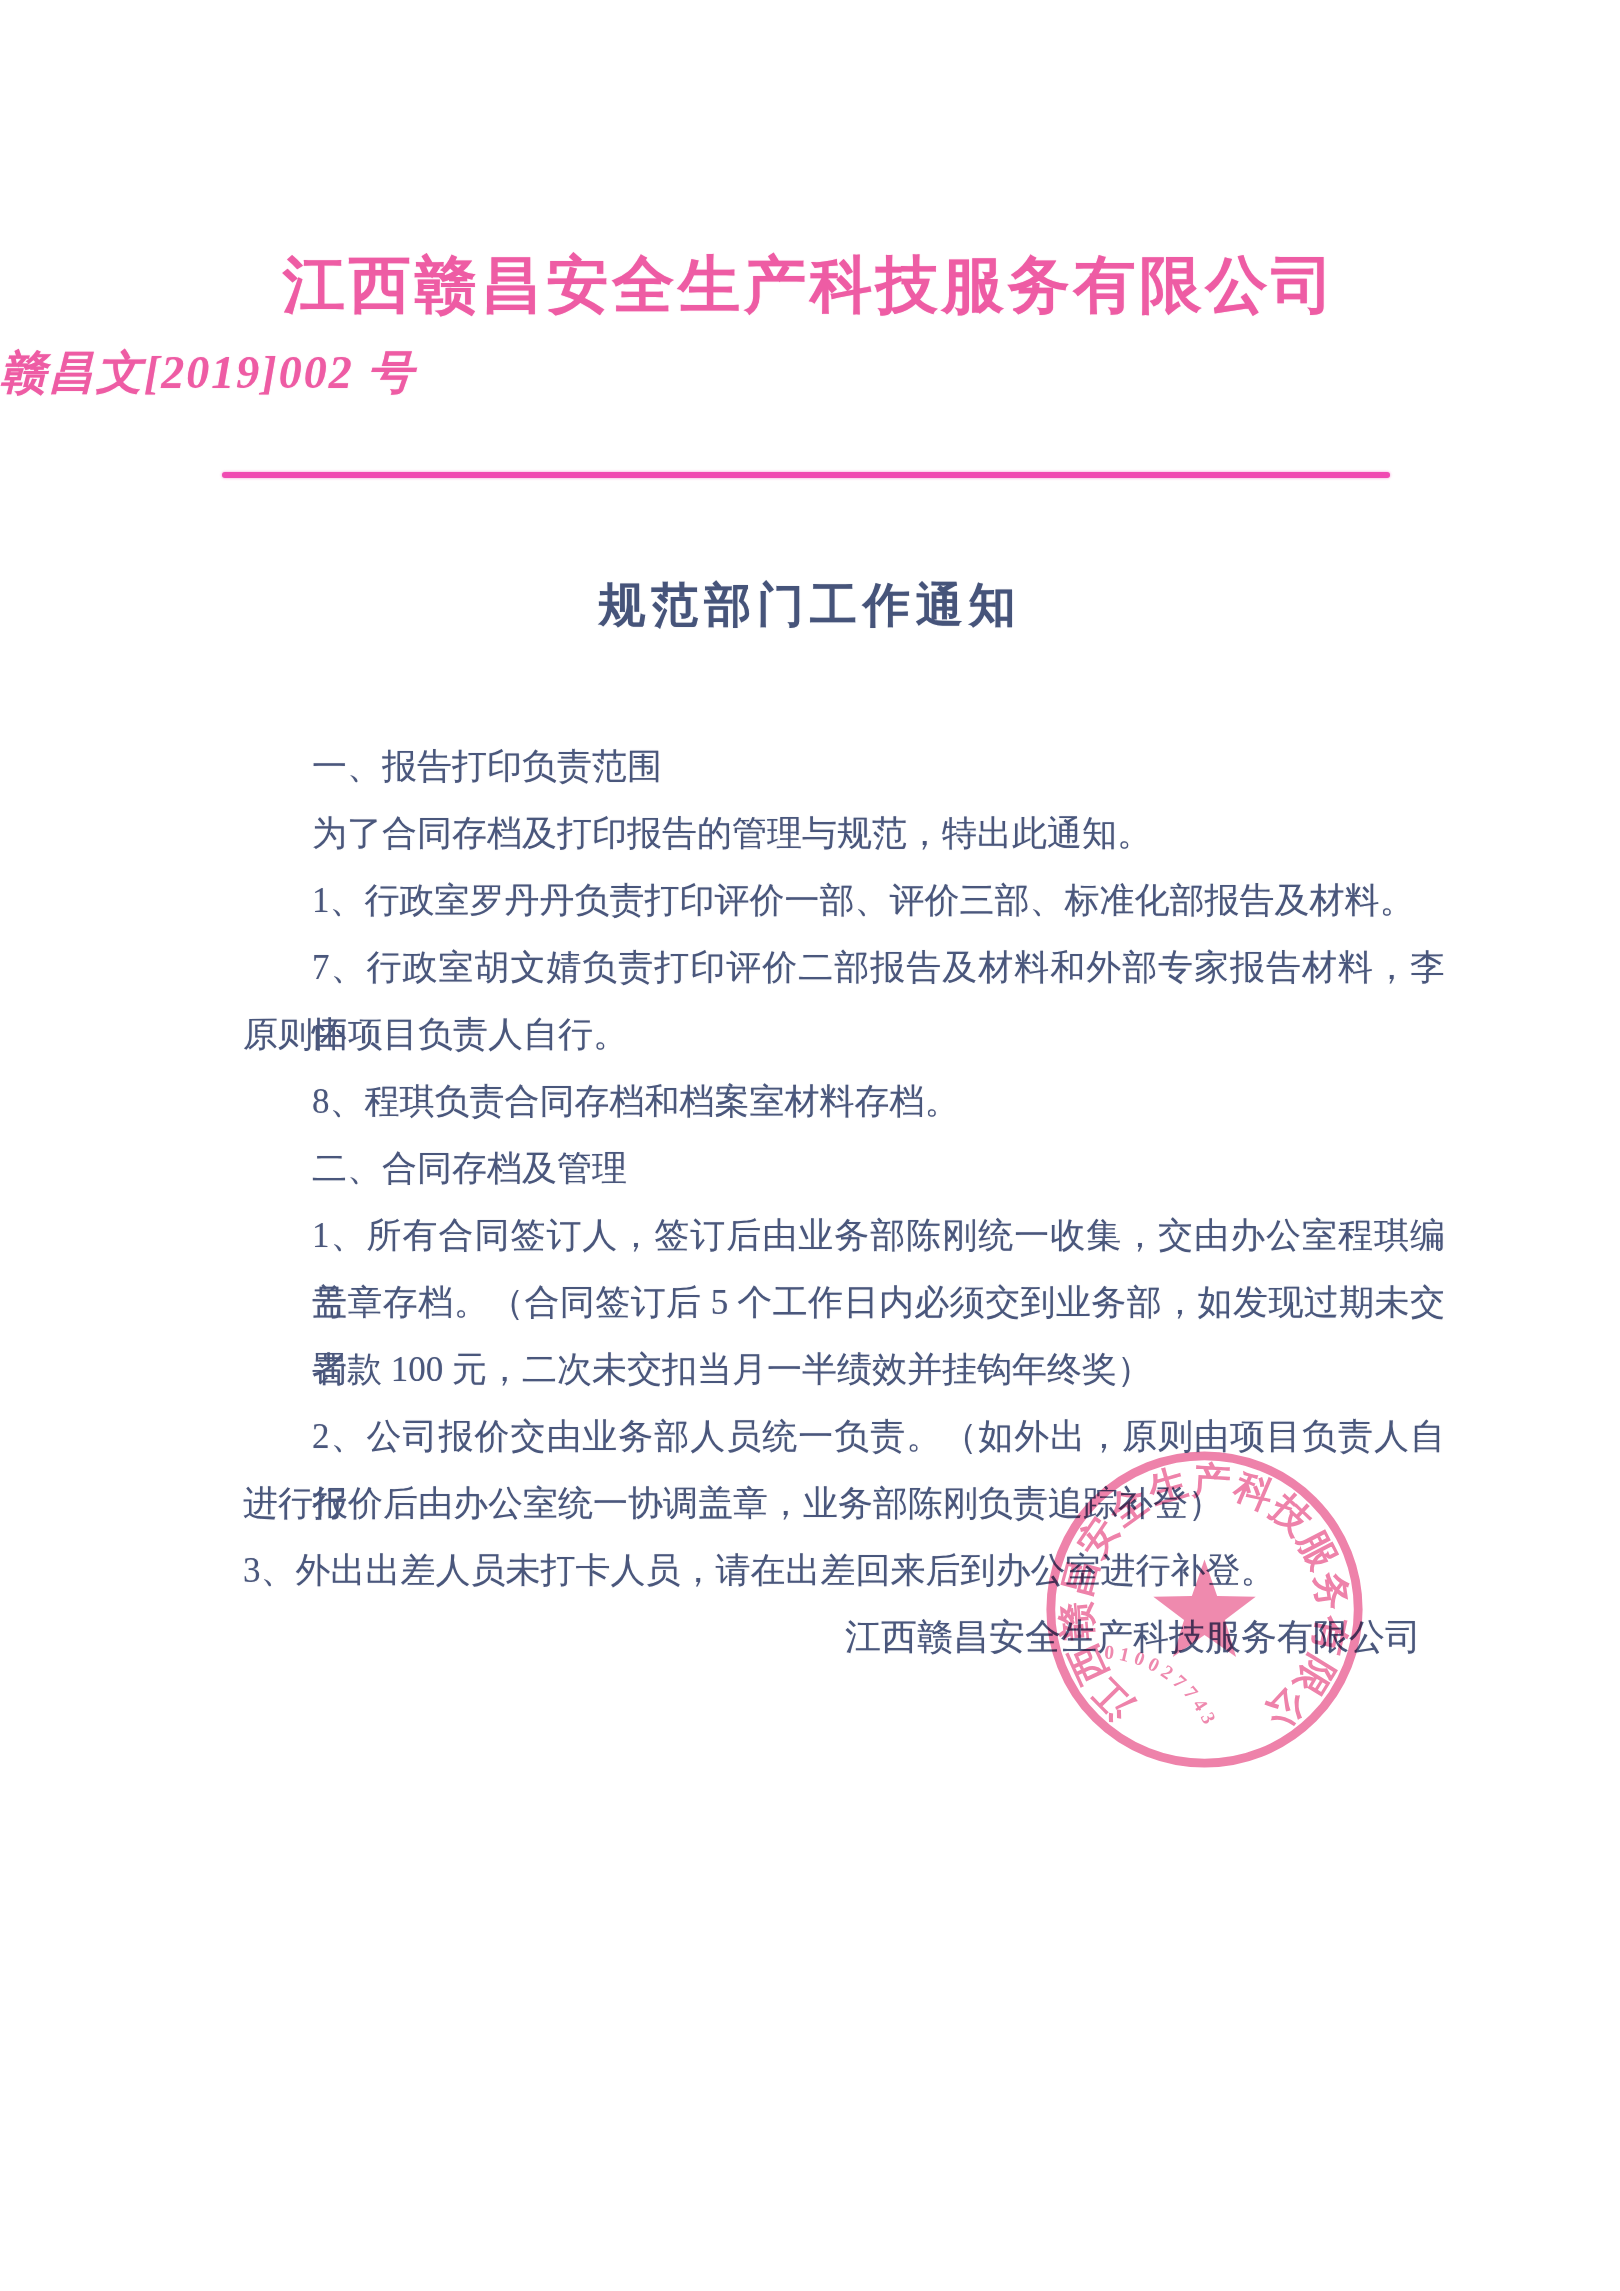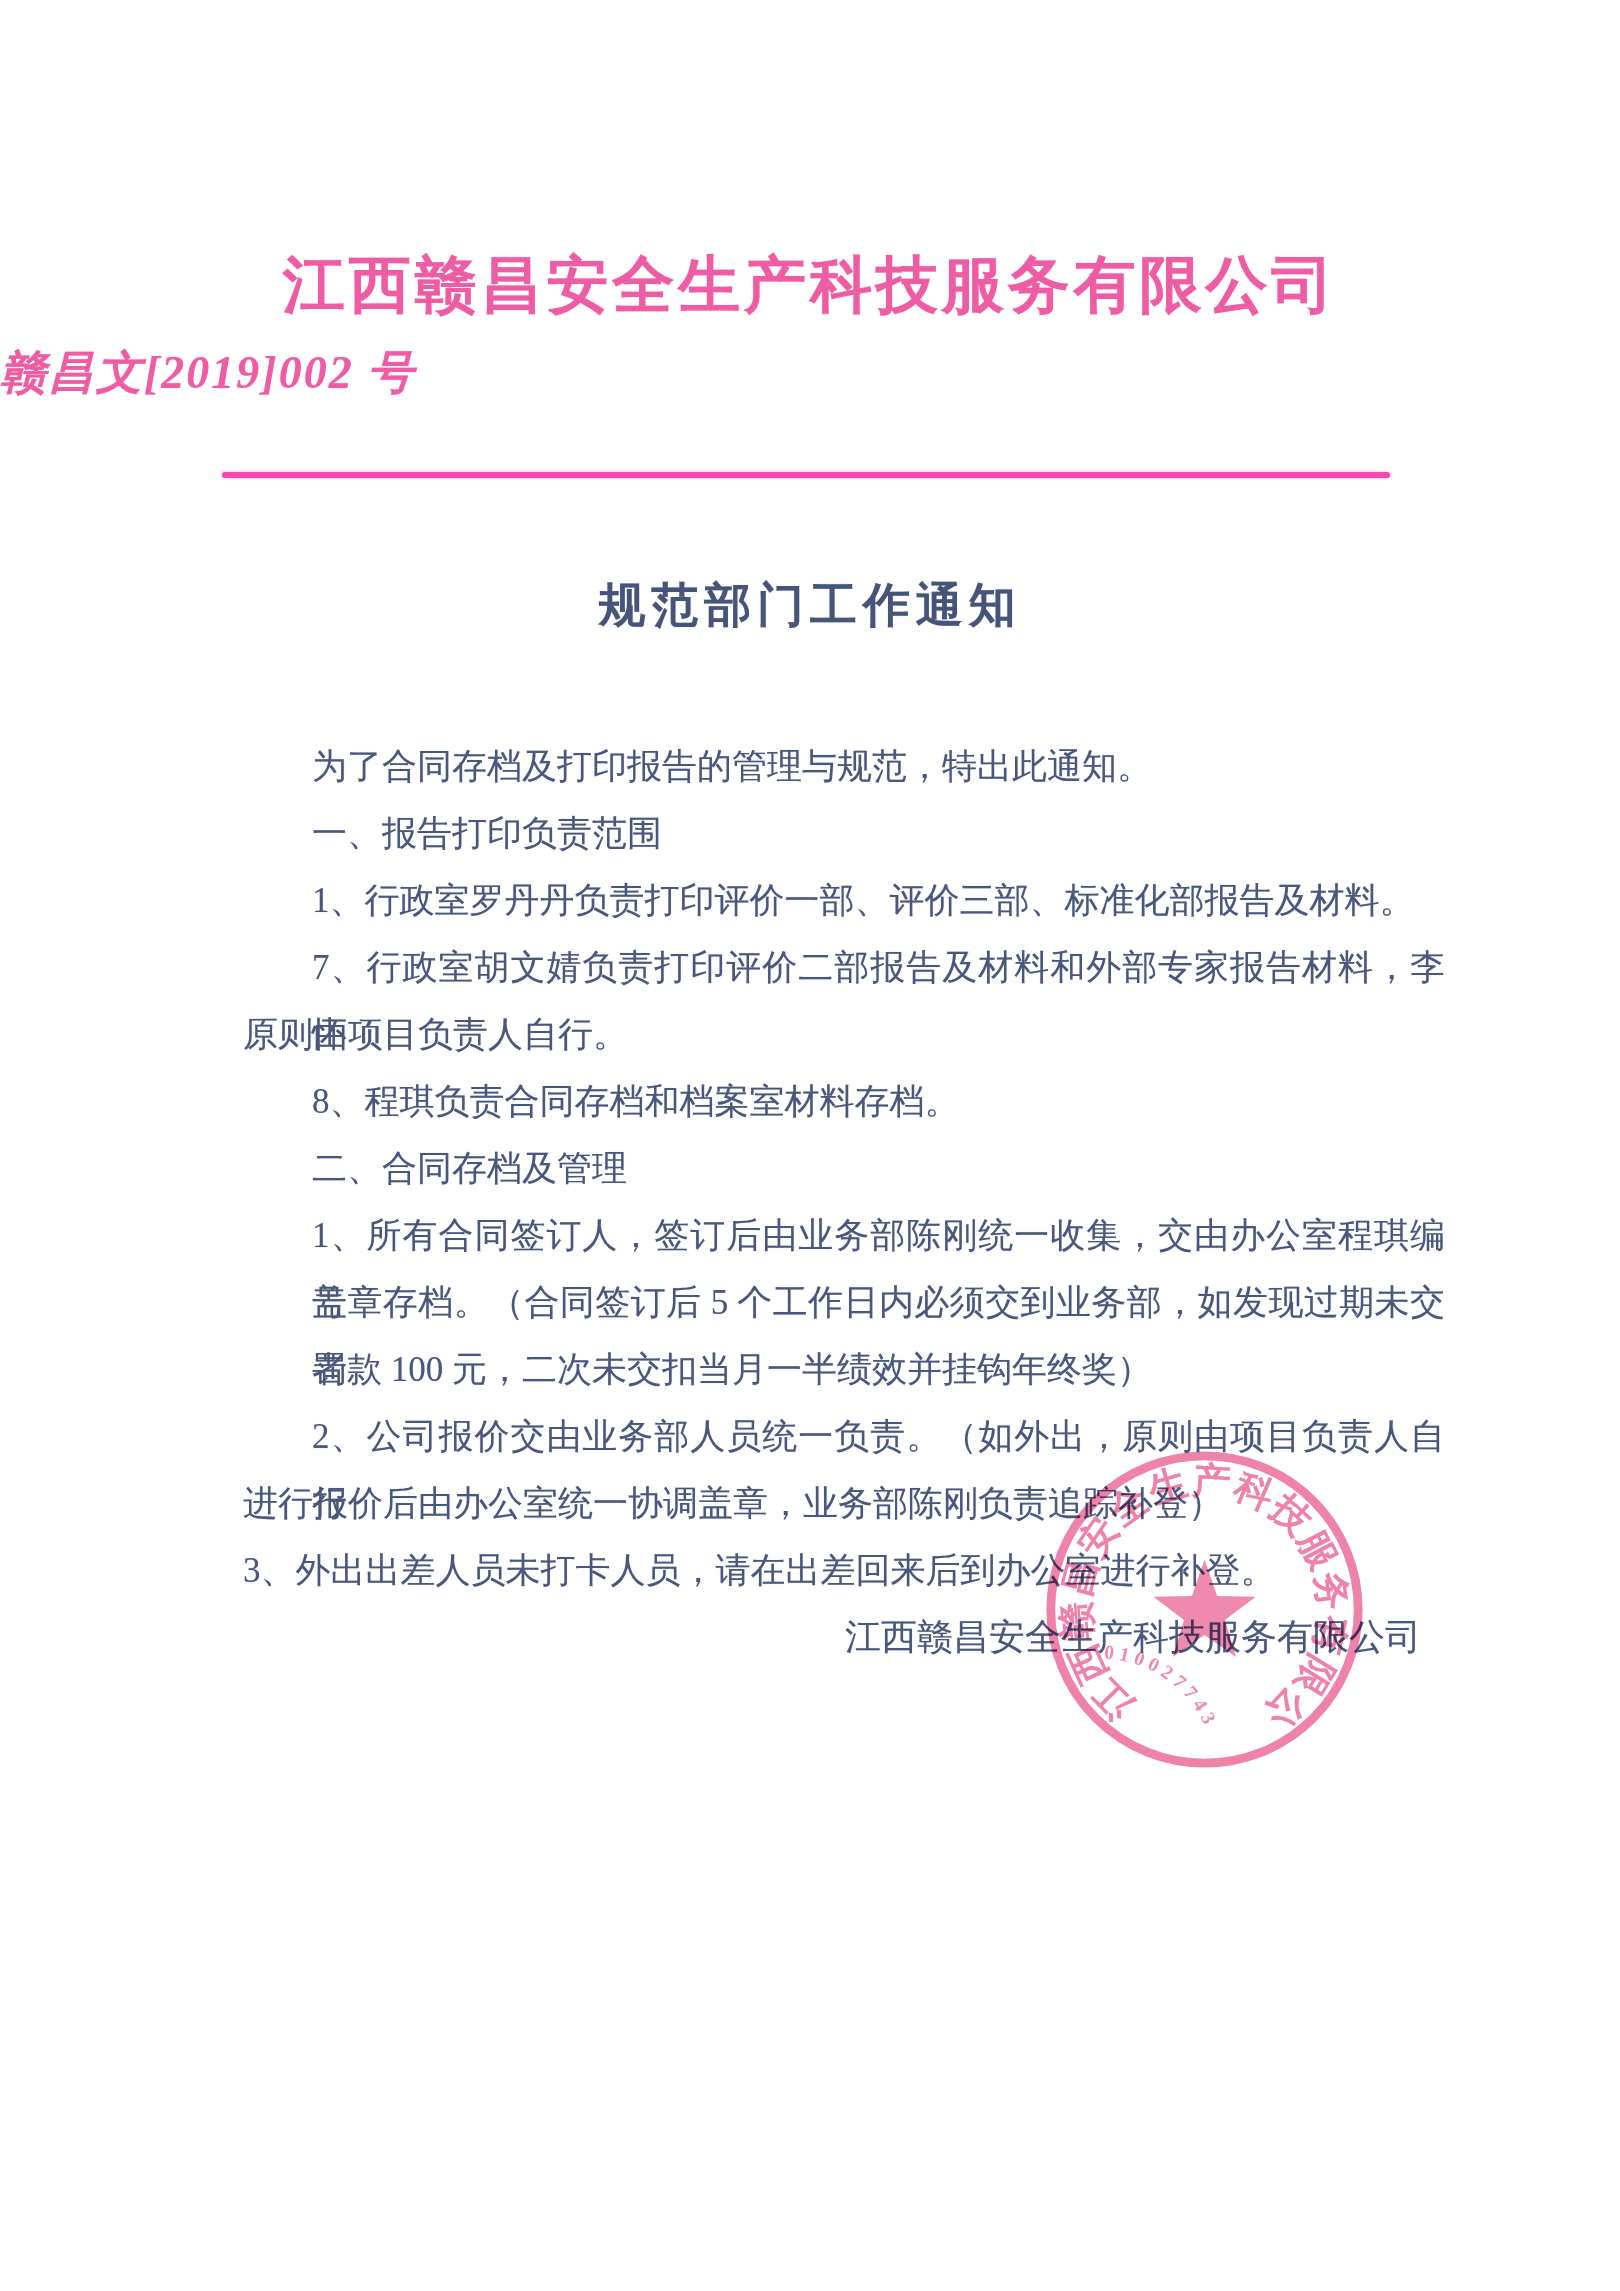--- a/index.html
+++ b/index.html
@@ -70,22 +70,22 @@
 
   <div class="company-title" style="color: rgb(238, 92, 164);">江西赣昌安全生产科技服务有限公司</div>
 
   <div class="doc-no" style="color: rgb(238, 92, 164);">赣昌文[2019]002 号</div>
 
   <hr class="pink-rule" style="background: rgb(240, 74, 178);">
 
   <div class="notice-title" style="color: rgb(70, 84, 122);">规范部门工作通知</div>
 
   <div class="body-block" style="color: rgb(74, 87, 124);">
+      <div class="body-line indent">一、报告打印负责范围</div>
       <div class="body-line indent">为了合同存档及打印报告的管理与规范，特出此通知。</div>
-      <div class="body-line indent">一、报告打印负责范围</div>
       <div class="body-line indent">1、行政室罗丹丹负责打印评价一部、评价三部、标准化部报告及材料。</div>
       <div class="body-line indent fill">7、行政室胡文婧负责打印评价二部报告及材料和外部专家报告材料，李怀</div>
       <div class="body-line">原则由项目负责人自行。</div>
       <div class="body-line indent">8、程琪负责合同存档和档案室材料存档。</div>
       <div class="body-line indent">二、合同存档及管理</div>
       <div class="body-line indent fill">1、所有合同签订人，签订后由业务部陈刚统一收集，交由办公室程琪编号</div>
       <div class="body-line indent fill">盖章存档。（合同签订后 5 个工作日内必须交到业务部，如发现过期未交者</div>
       <div class="body-line indent">罚款 100 元，二次未交扣当月一半绩效并挂钩年终奖）</div>
       <div class="body-line indent fill">2、公司报价交由业务部人员统一负责。（如外出，原则由项目负责人自行</div>
       <div class="body-line">进行报价后由办公室统一协调盖章，业务部陈刚负责追踪补登）</div>

